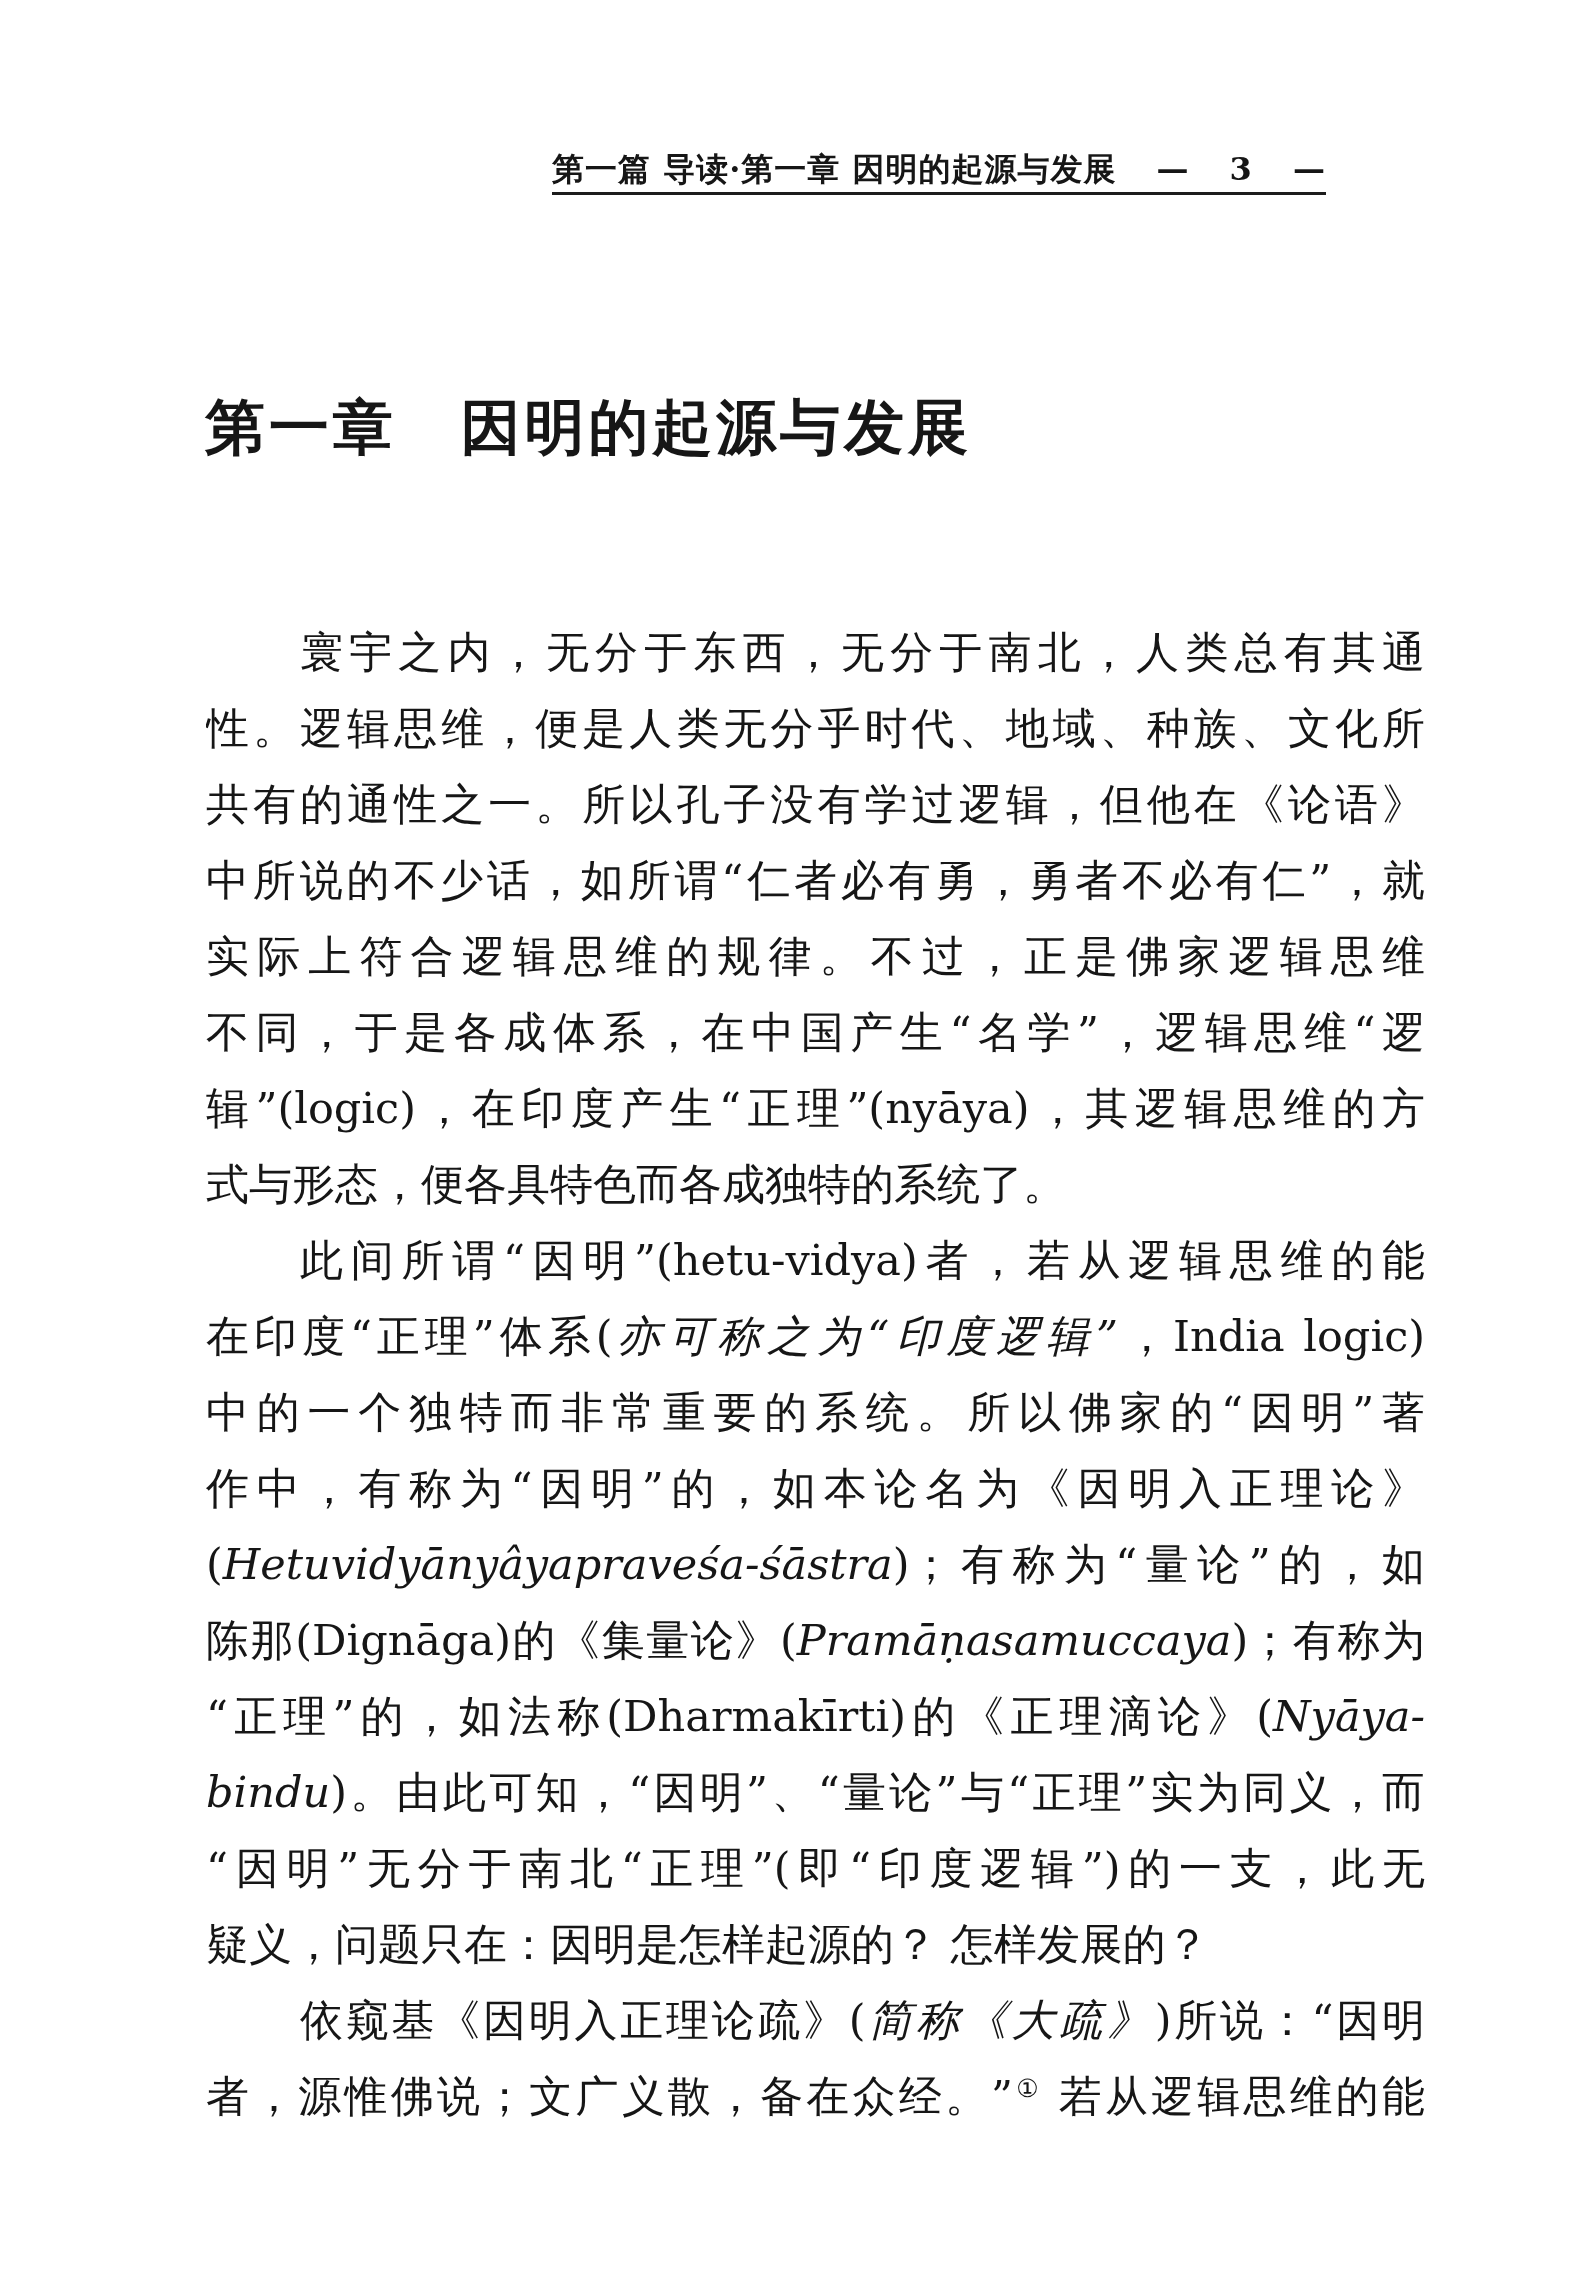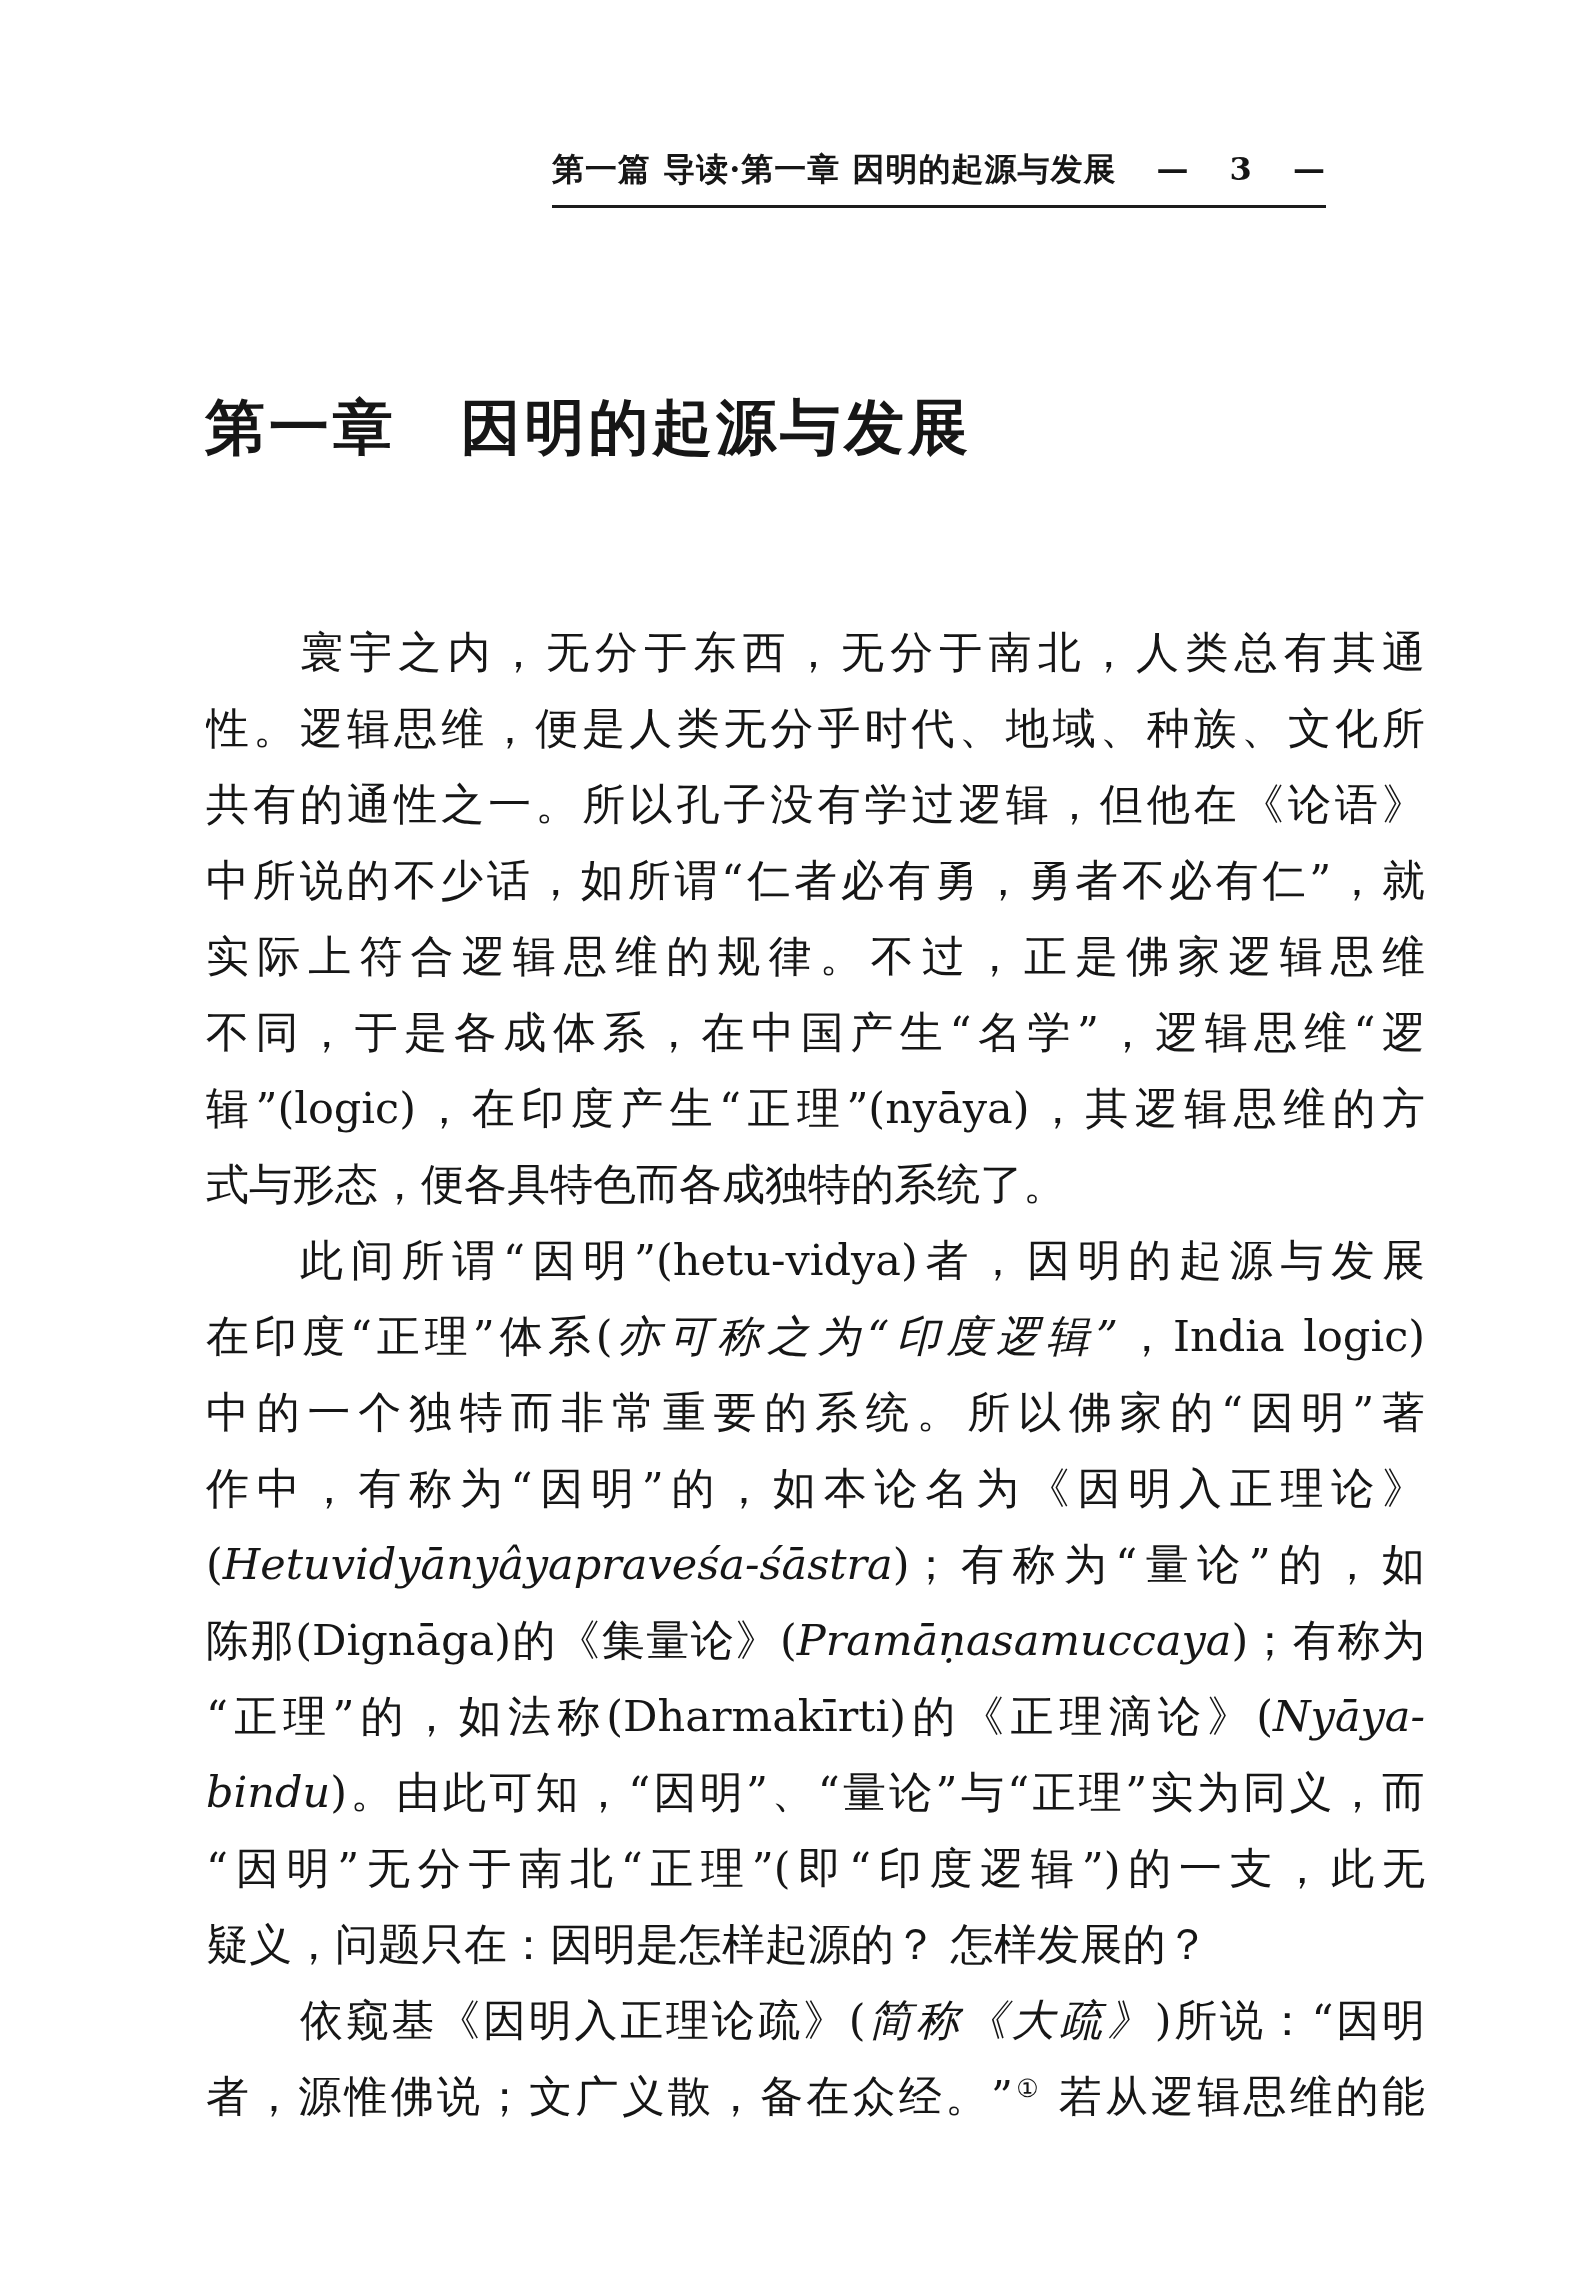--- a/index.html
+++ b/index.html
@@ -23,21 +23,21 @@
     top: 148px;
     width: 774px;
     display: flex;
     align-items: baseline;
     justify-content: space-between;
     font-size: 32px;
     font-weight: bold;
     letter-spacing: 1px;
     white-space: nowrap;
     border-bottom: 3.9px solid #1c1c1c;
-    padding-bottom: 13px;
+    padding-bottom: 0;
   }
   .running-header .hdr-dash { font-weight: bold; }
   .chapter-title {
     position: absolute;
     left: 205px;
     top: 388px;
     font-size: 60px;
     font-weight: bold;
     letter-spacing: 3.9px;
     white-space: nowrap;
@@ -82,21 +82,21 @@
 
   <div class="body-text">
       <div class="line full indent"><span>寰宇之内，无分于东西，无分于南北，人类总有其通</span></div>
       <div class="line full"><span>性。逻辑思维，便是人类无分乎时代、地域、种族、文化所</span></div>
       <div class="line full"><span>共有的通性之一。所以孔子没有学过逻辑，但他在《论语》</span></div>
       <div class="line full"><span>中所说的不少话，如所谓“仁者必有勇，勇者不必有仁”，就</span></div>
       <div class="line full"><span>实际上符合逻辑思维的规律。不过，正是佛家逻辑思维</span></div>
       <div class="line full"><span>不同，于是各成体系，在中国产生“名学”，逻辑思维“逻</span></div>
       <div class="line full"><span>辑”(logic)，在印度产生“正理”(nyāya)，其逻辑思维的方</span></div>
       <div class="line"><span>式与形态，便各具特色而各成独特的系统了。</span></div>
-      <div class="line full indent"><span>此间所谓“因明”(hetu-vidya)者，因明的起源与发展</span></div>
+      <div class="line full indent"><span>此间所谓“因明”(hetu-vidya)者，若从逻辑思维的能</span></div>
       <div class="line full"><span>在印度“正理”体系(</span><span class="seg-kaiti">亦可称之为“印度逻辑”</span><span>，India logic)</span></div>
       <div class="line full"><span>中的一个独特而非常重要的系统。所以佛家的“因明”著</span></div>
       <div class="line full"><span>作中，有称为“因明”的，如本论名为《因明入正理论》</span></div>
       <div class="line full"><span>(</span><span class="seg-italic">Hetuvidyānyâyapraveśa-śāstra</span><span>)；有称为“量论”的，如</span></div>
       <div class="line full"><span>陈那(Dignāga)的《集量论》(</span><span class="seg-italic">Pramāṇasamuccaya</span><span>)；有称为</span></div>
       <div class="line full"><span>“正理”的，如法称(Dharmakīrti)的《正理滴论》(</span><span class="seg-italic">Nyāya-</span></div>
       <div class="line full"><span class="seg-italic">bindu</span><span>)。由此可知，“因明”、“量论”与“正理”实为同义，而</span></div>
       <div class="line full"><span>“因明”无分于南北“正理”(即“印度逻辑”)的一支，此无</span></div>
       <div class="line"><span>疑义，问题只在：因明是怎样起源的？ 怎样发展的？</span></div>
       <div class="line full indent"><span>依窥基《因明入正理论疏》(</span><span class="seg-kaiti">简称《大疏》</span><span>)所说：“因明</span></div>

